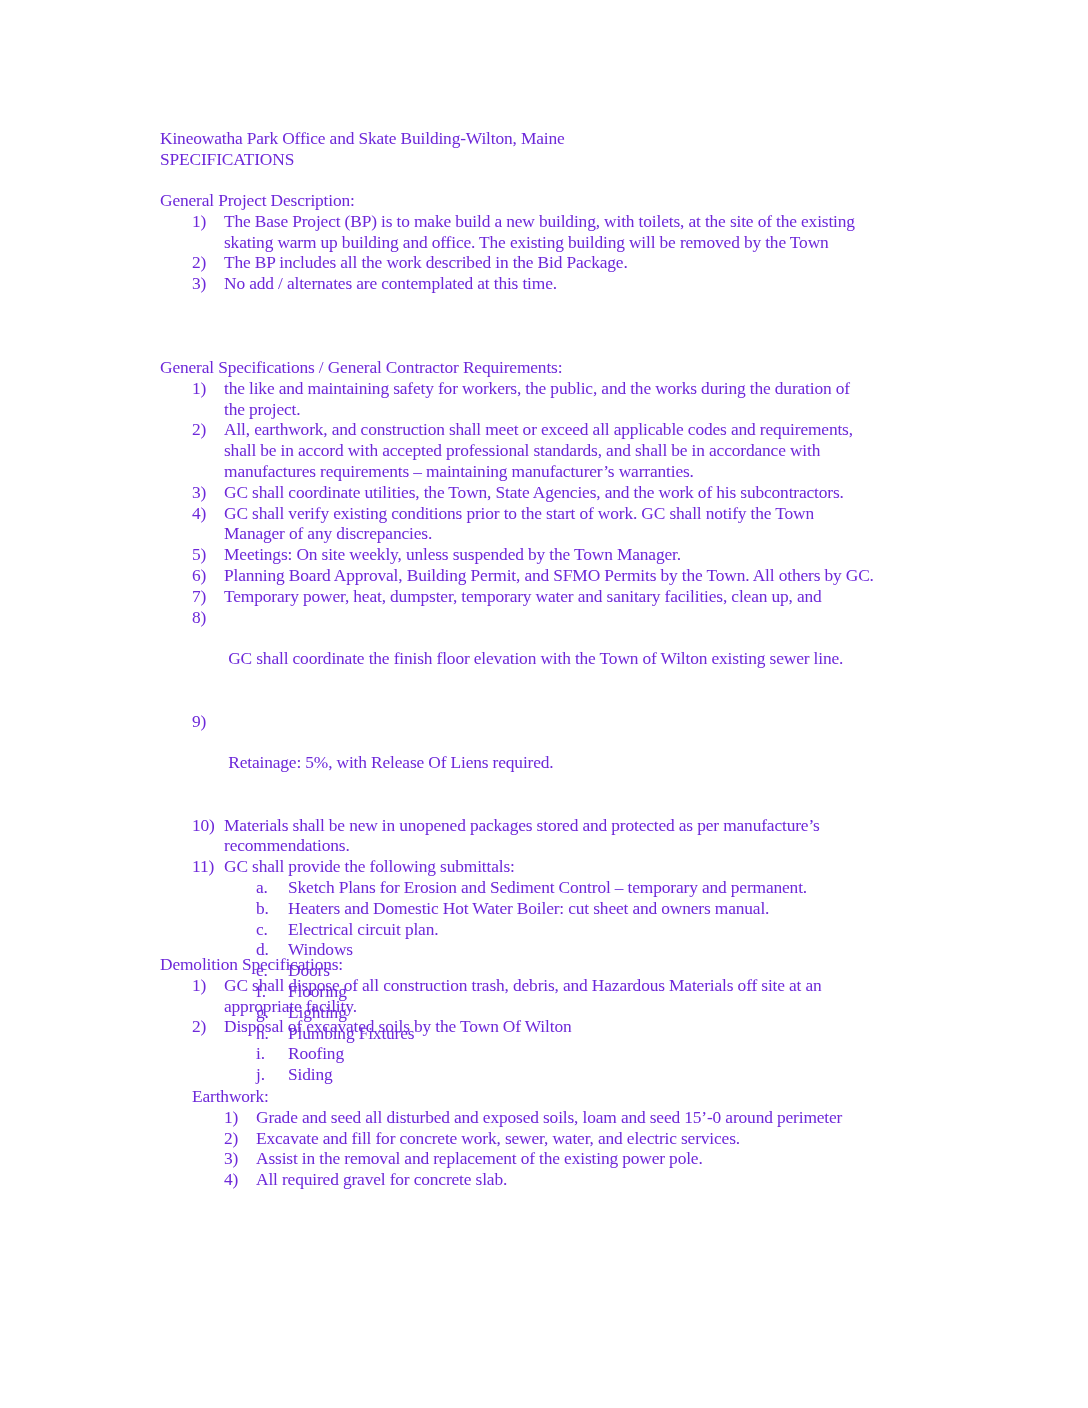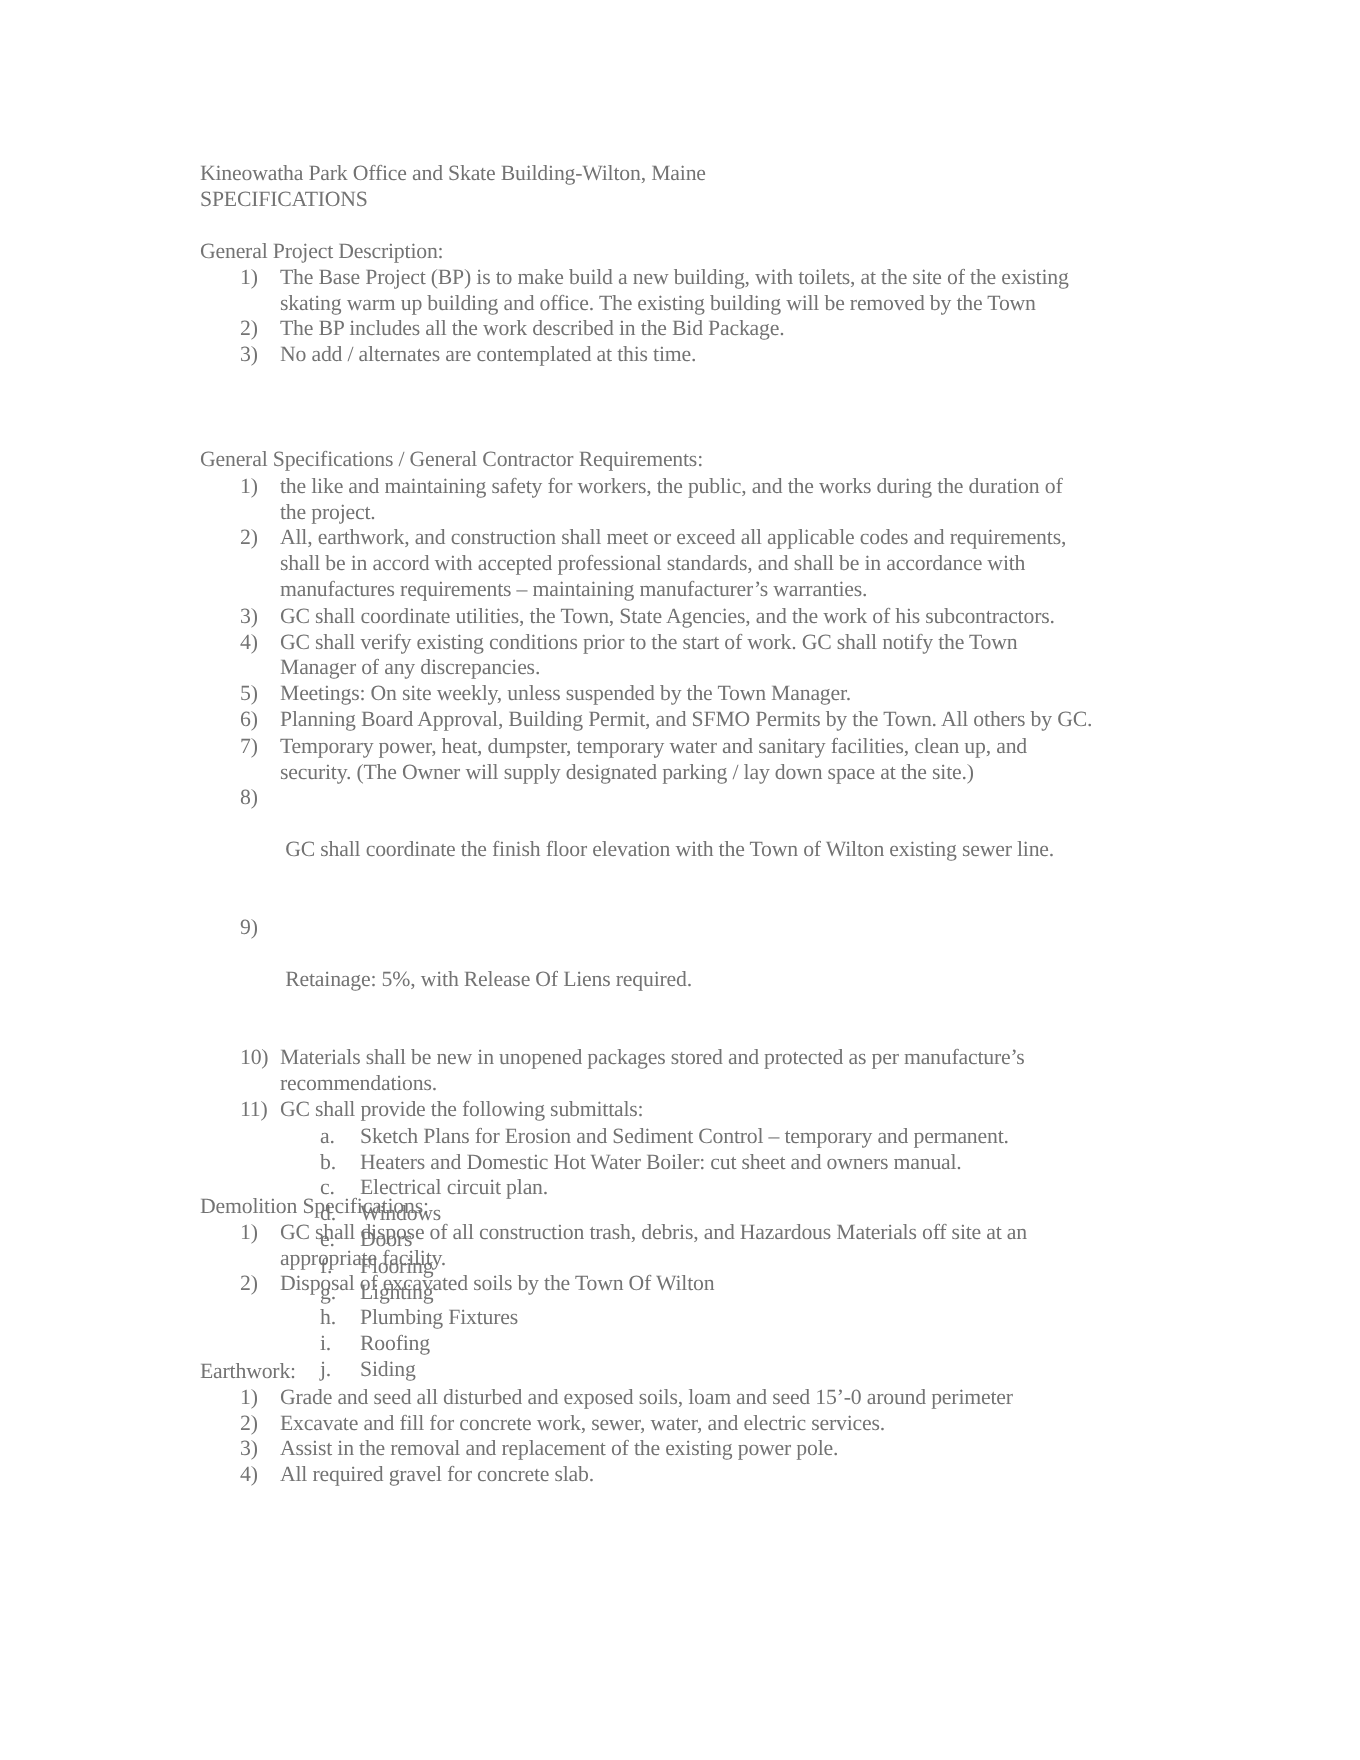--- a/index.html
+++ b/index.html
@@ -1,20 +1,20 @@
 <!DOCTYPE html>
 <html><head>
 <meta charset="utf-8">
 <style>
   html, body { margin: 0; padding: 0; background: #ffffff; }
   body { width: 1088px; height: 1408px; position: relative; overflow: hidden; }
   .page {
     position: absolute; left: 0; top: 0; width: 1088px; height: 1368px;
     font-family: "Liberation Serif", "DejaVu Serif", serif;
-    font-size: 17.4px; color: #737373; letter-spacing: -0.15px;
+    font-size: 17.4px; color: #6d28d9; letter-spacing: -0.15px;
   }
   .block { position: absolute; left: 160px; }
   .title-line { position: relative; line-height: 20.8px; white-space: nowrap; }
   .section { position: absolute; left: 160px; width: 800px; }
   .section-heading { line-height: 20.8px; white-space: nowrap; }
   .item { position: relative; display: flex; line-height: 20.8px; }
   .item-num { width: 32px; flex: 0 0 32px; margin-left: 32px; white-space: nowrap; }
   .item-text { flex: 1 1 auto; width: 700px; }
   .sub-list { margin: 0; padding: 0; }
   .sub-item { display: flex; line-height: 20.8px; margin-left: 96px; }
@@ -94,21 +94,20 @@
     <div class="item">
       <div class="item-num">6)</div>
       <div class="item-text">
         <div>Planning Board Approval, Building Permit, and SFMO Permits by the Town.  All others by GC.</div>
       </div>
     </div>
     <div class="item">
       <div class="item-num">7)</div>
       <div class="item-text">
         <div>Temporary power, heat, dumpster, temporary water and sanitary facilities, clean up, and</div>
-        <div>security.  (The Owner will supply designated parking / lay down space at the site.)</div>
       </div>
     </div>
     <div class="item">
       <div class="item-num">8)</div>
       <div class="item-text" style="white-space:pre;">
         <div> GC shall coordinate the finish floor elevation with the Town of Wilton existing sewer line.</div>
       </div>
     </div>
     <div class="item">
       <div class="item-num">9)</div>
@@ -183,21 +182,21 @@
       </div>
     </div>
     <div class="item">
       <div class="item-num">2)</div>
       <div class="item-text">
         <div>Disposal of excavated soils by the Town Of Wilton</div>
       </div>
     </div>
   </div>
 
-  <div class="section" style="top:1086px;">
+  <div class="section" style="top:1086px;margin-left:32px;">
     <div class="section-heading">Earthwork:</div>
     <div class="item">
       <div class="item-num">1)</div>
       <div class="item-text">
         <div>Grade and seed all disturbed and exposed soils, loam and seed 15’-0 around perimeter</div>
       </div>
     </div>
     <div class="item">
       <div class="item-num">2)</div>
       <div class="item-text">

